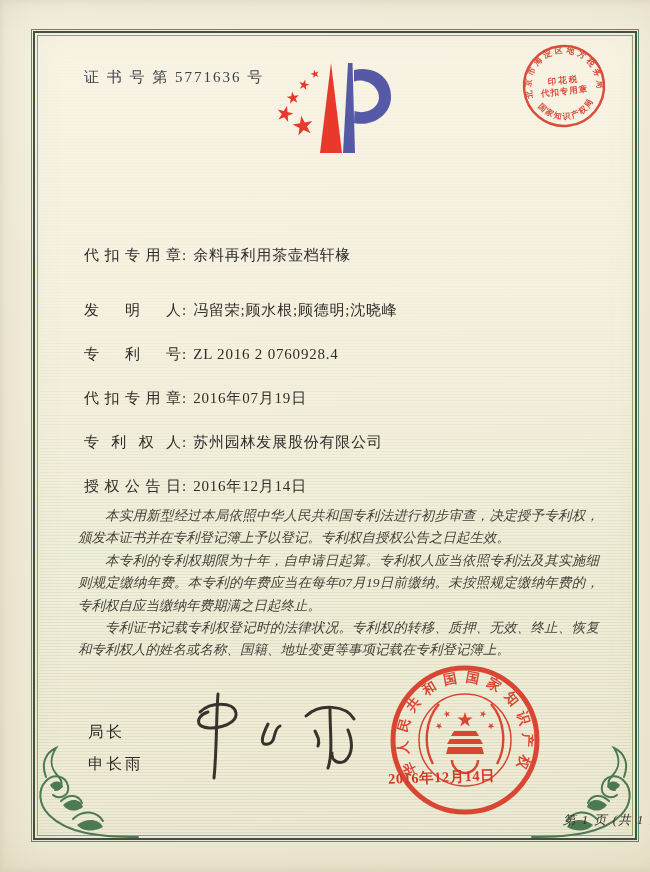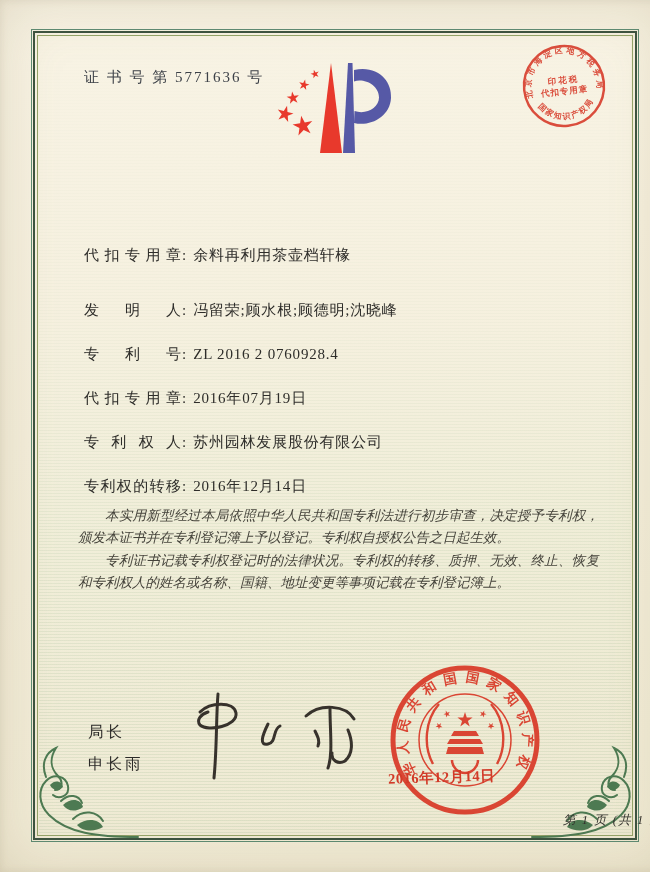--- a/index.html
+++ b/index.html
@@ -110,28 +110,29 @@
         <span class="field-label">代扣专用章</span>
           <span class="field-colon">:</span>
         <span class="field-value">2016年07月19日</span>
       </div>
       <div class="field">
         <span class="field-label">专利权人</span>
           <span class="field-colon">:</span>
         <span class="field-value">苏州园林发展股份有限公司</span>
       </div>
       <div class="field">
-        <span class="field-label">专利权的转移</span>
+        <span class="field-label">授权公告日</span>
           <span class="field-colon">:</span>
         <span class="field-value">2016年12月14日</span>
       </div>
     </div>
 
     <div class="body-text">
       <p>本实用新型经过本局依照中华人民共和国专利法进行初步审查，决定授予专利权，颁发本证书并在专利登记簿上予以登记。专利权自授权公告之日起生效。</p>
+      <p>本专利的专利权期限为十年，自申请日起算。专利权人应当依照专利法及其实施细则规定缴纳年费。本专利的年费应当在每年07月19日前缴纳。未按照规定缴纳年费的，专利权自应当缴纳年费期满之日起终止。</p>
       <p>专利证书记载专利权登记时的法律状况。专利权的转移、质押、无效、终止、恢复和专利权人的姓名或名称、国籍、地址变更等事项记载在专利登记簿上。</p>
     </div>
 
     <div class="director">
       <div>局长</div>
       <div>申长雨</div>
     </div>
 
     <svg class="signature" width="175" height="100" viewBox="0 0 175 100">
       <g fill="none" stroke="#37322c" stroke-width="3" stroke-linecap="round" stroke-linejoin="round">

